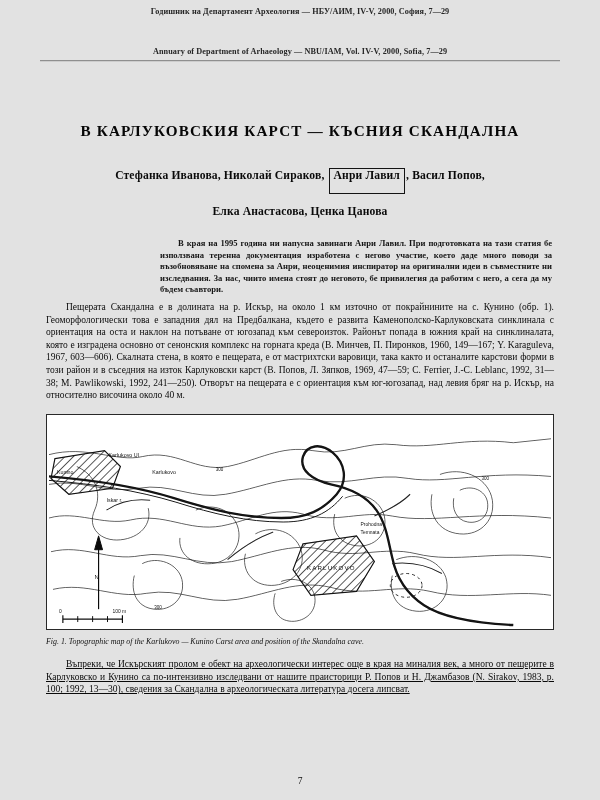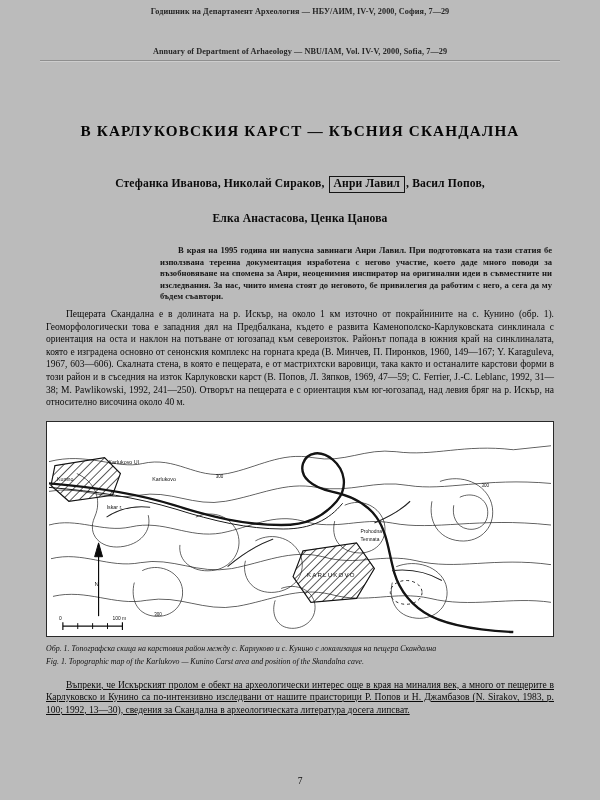--- a/index.html
+++ b/index.html
@@ -8,21 +8,21 @@
     width:600px;height:800px;
     background:#ffffff;
     font-family:"Liberation Serif", serif;
     color:#111111;
     overflow:hidden;
     position:relative;
   }
   
   .page{
     position:absolute;inset:0;
-    background:#fca5a5;
+    background:#bef264;
     padding:0;
     filter:grayscale(100%) contrast(106%);
   }
 
   
   .runhead{
     margin:6px 0 0 0;
     text-align:center;
     font-family:"Liberation Serif", serif;
     font-weight:bold;
@@ -55,22 +55,22 @@
     margin:17px 40px 0 40px;
     text-align:center;
     font-weight:bold;
     font-size:11.6px;
     line-height:20px;
     letter-spacing:.15px;
   }
   .boxed{
     display:inline-block;
     border:1.1px solid #1a1a1a;
-    padding:0 4px 1px 4px;
-    margin:16px 1px;
+    padding:0 4px 10px 4px;
+    margin:8px 1px;
     line-height:14px;
   }
 
   
   .dedication{
     margin:16px 48px 0 160px;
     font-weight:bold;
     font-size:8.6px;
     line-height:11.6px;
     text-align:justify;
@@ -228,21 +228,20 @@
         <line x1="46" y1="203" x2="46" y2="209" stroke-width="1"></line>
         <line x1="61" y1="203" x2="61" y2="209" stroke-width="1"></line>
         <line x1="76" y1="202" x2="76" y2="210" stroke-width="1.2"></line>
         <text x="12" y="200" font-size="5" font-family="Liberation Sans, sans-serif" stroke="none">0</text>
         <text x="66" y="200" font-size="5" font-family="Liberation Sans, sans-serif" stroke="none">100 m</text>
       </g>
     </svg>
   </figure>
 
   <figcaption class="caption">
-    <span class="bg">Обр. 1. Топографска скица на карстовия район между с. Карлуково и с. Кунино с локализация на пещера Скандална</span>
     <span class="en">Fig. 1. Topographic map of the Karlukovo — Kunino Carst area and position of the Skandalna cave.</span>
   </figcaption>
 
   <p class="closing">Въпреки, че Искърският пролом е обект на археологически интерес още в края на миналия век, а много от пещерите в Карлуковско и Кунино са по-интензивно изследвани от нашите праисторици Р. Попов и Н. Джамбазов (N. Sirakov, 1983, p. 100; 1992, 13—30), сведения за Скандална в археологическата литература досега липсват.</p>
 
   <div class="folio">7</div>
 
 </div>
 
 </body></html>

